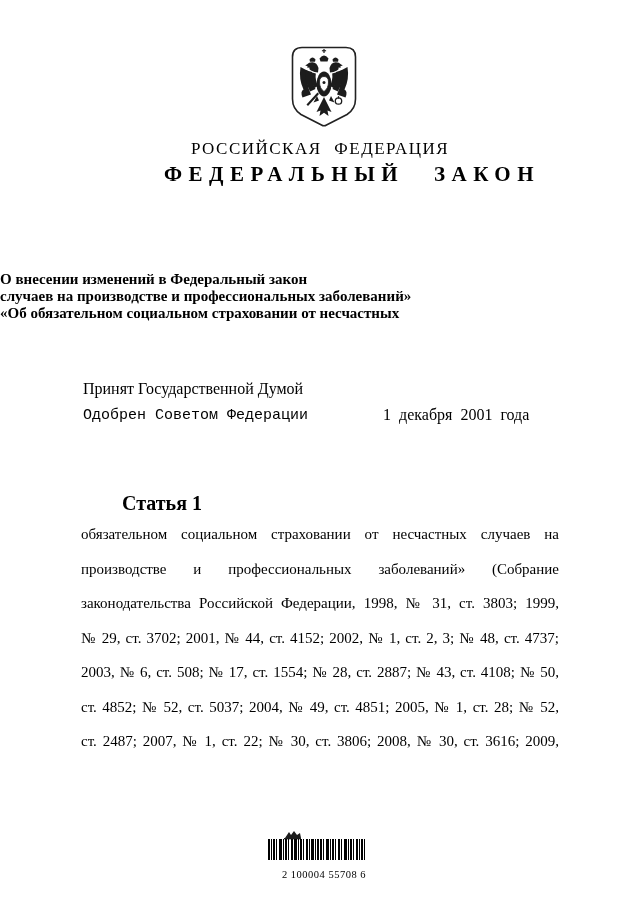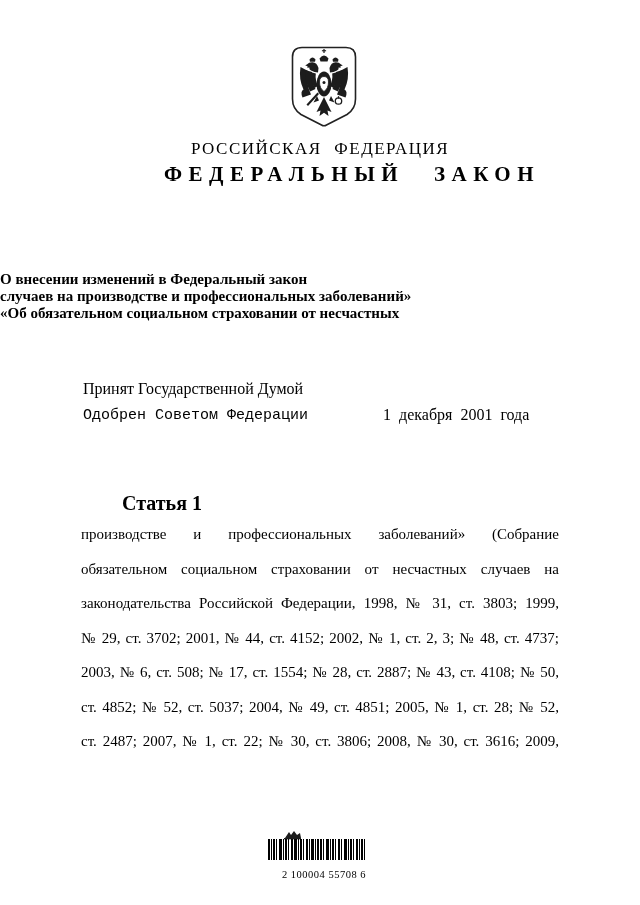--- a/index.html
+++ b/index.html
@@ -91,22 +91,22 @@
     </div>
     <div class="row">
       <span class="lbl mono-label">Одобрен Советом Федерации</span>
       <span class="date spaced-date">1 декабря 2001 года</span>
     </div>
   </div>
 
   <div class="article-heading">Статья 1</div>
 
   <div class="body-block">
+    <div class="bl">обязательном социальном страховании от несчастных случаев на</div>
     <div class="bl">производстве и профессиональных заболеваний» (Собрание</div>
-    <div class="bl">обязательном социальном страховании от несчастных случаев на</div>
     <div class="bl">законодательства Российской Федерации, 1998, № 31, ст. 3803; 1999,</div>
     <div class="bl">№ 29, ст. 3702; 2001, № 44, ст. 4152; 2002, № 1, ст. 2, 3; № 48, ст. 4737;</div>
     <div class="bl">2003, № 6, ст. 508; № 17, ст. 1554; № 28, ст. 2887; № 43, ст. 4108; № 50,</div>
     <div class="bl">ст. 4852; № 52, ст. 5037; 2004, № 49, ст. 4851; 2005, № 1, ст. 28; № 52,</div>
     <div class="bl">ст. 2487; 2007, № 1, ст. 22; № 30, ст. 3806; 2008, № 30, ст. 3616; 2009,</div>
   </div>
 
   <div class="barcode-wrap">
     <div class="print-mark">
       <svg viewBox="0 0 22 12" width="22" height="12">

